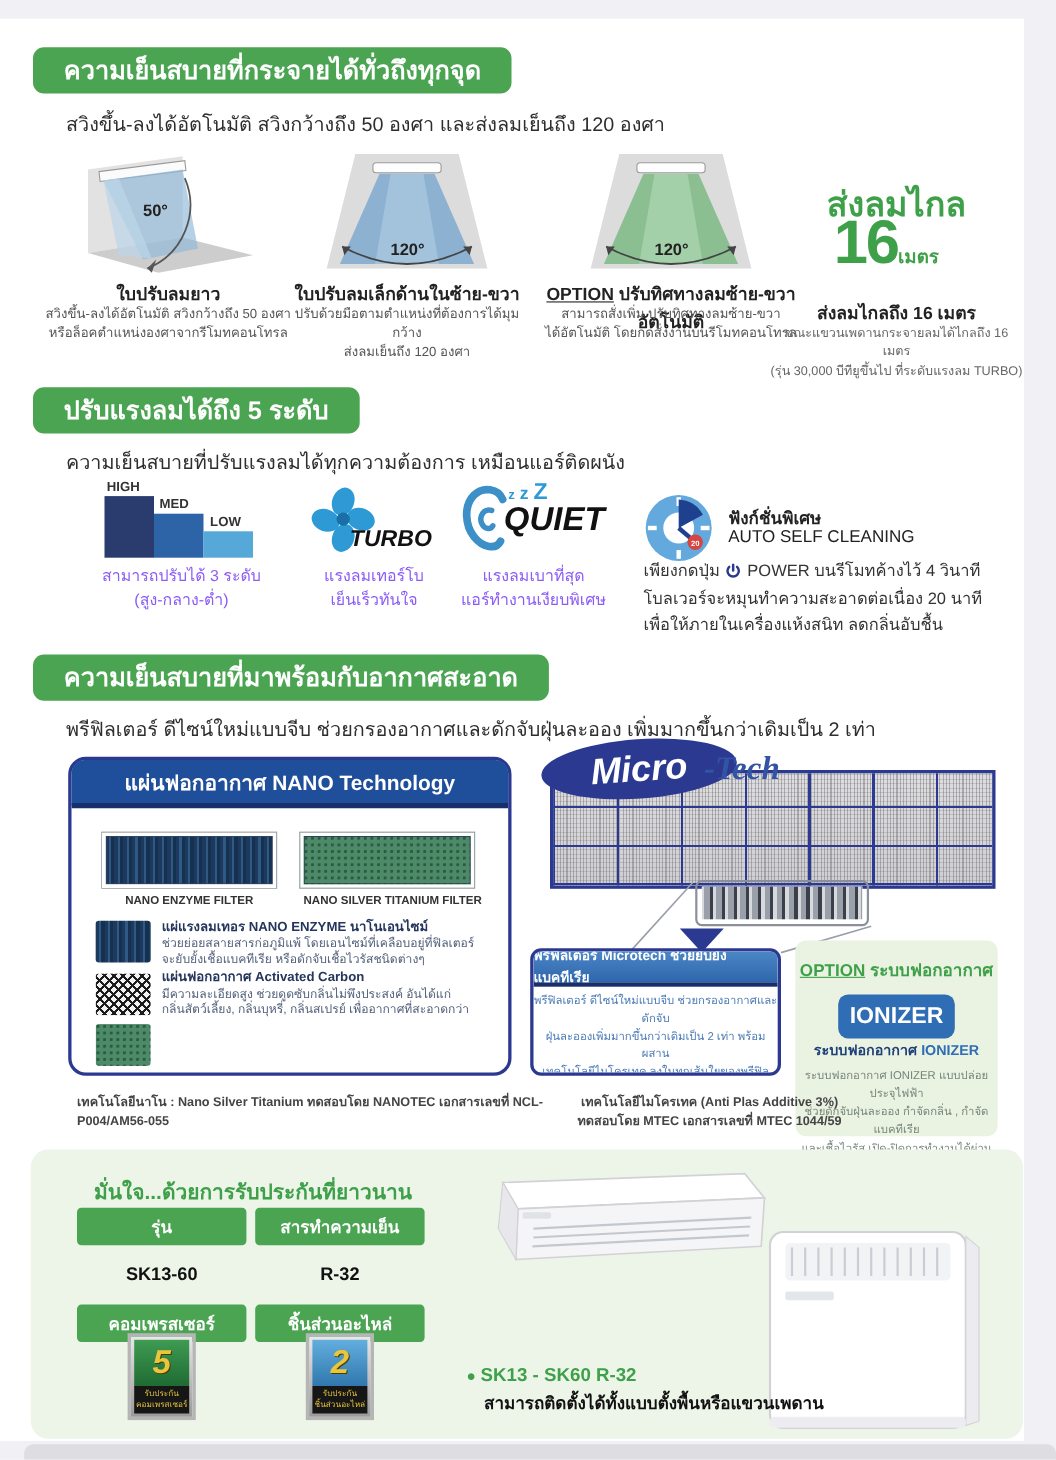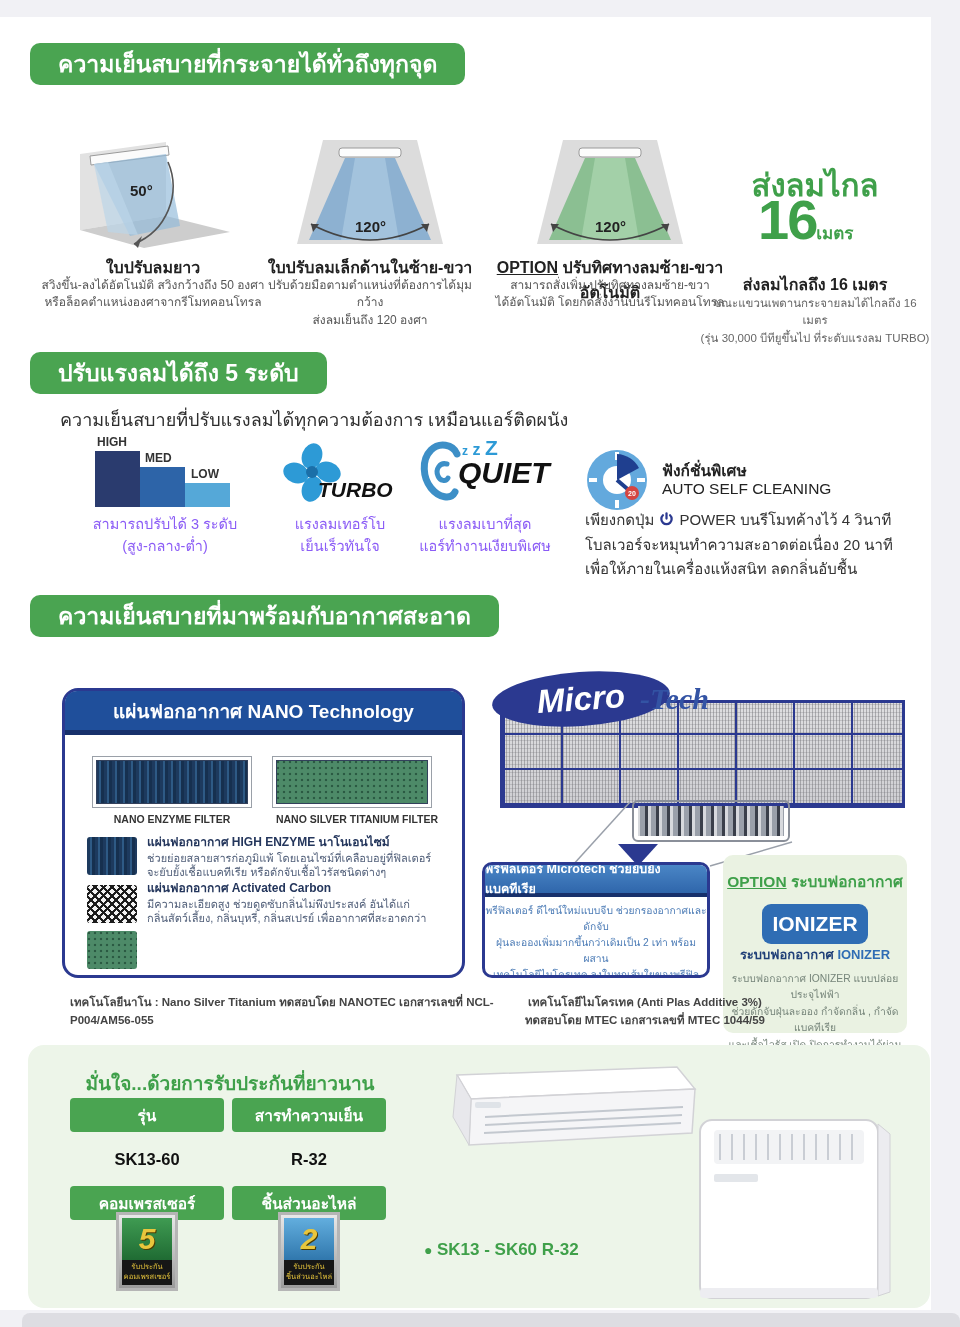--- a/index.html
+++ b/index.html
@@ -97,20 +97,21 @@
 </style>
 </head>
 <body>
 
 <div class="page">
   <div class="sheet"></div>
 
   <div class="abs green-pill" style="left:30px; top:43px;">
     <span>ความเย็นสบายที่กระจายได้ทั่วถึงทุกจุด</span>
   </div>
+  <div class="abs subtitle" style="left:60px; top:98px;">สวิงขึ้น-ลงได้อัตโนมัติ สวิงกว้างถึง 50 องศา และส่งลมเย็นถึง 120 องศา</div>
 
   <svg class="abs" style="left:68px; top:140px;" width="170" height="112" viewBox="0 0 170 112">
     <polygon points="12,14 98,2 98,76 12,90" fill="#e2e2e2"></polygon>
     <polygon points="12,90 98,76 162,92 76,108" fill="#cdcdcd"></polygon>
     <polygon points="22,16 100,6 101,15 23,25" fill="#fbfbfb" stroke="#9a9a9a" stroke-width="1"></polygon>
     <polygon points="26,24 62,96 112,86 98,14" fill="#8fb8d8" opacity="0.65"></polygon>
     <polygon points="26,24 40,92 70,95 40,22" fill="#bcd6e8" opacity="0.7"></polygon>
     <path d="M 100,22 A 62 62 0 0 1 66,104" fill="none" stroke="#555" stroke-width="1.6"></path>
     <polygon points="66,104 74,96 70,108" fill="#555"></polygon>
     <text x="62" y="56" font-size="15" font-weight="bold" fill="#222">50°</text>
@@ -233,33 +234,34 @@
       <path d="M 4.2,3.5 A 5.5,5.5 0 1 0 11.8,3.5" fill="none" stroke="#2b3990" stroke-width="2.4" stroke-linecap="round"></path>
     </svg>
     <span>POWER บนรีโมทค้างไว้ 4 วินาที</span>
   </div>
   <div class="abs ac-desc" style="left:585px; top:537px; width:345px;">โบลเวอร์จะหมุนทำความสะอาดต่อเนื่อง 20 นาที</div>
   <div class="abs ac-desc" style="left:585px; top:561px; width:345px;">เพื่อให้ภายในเครื่องแห้งสนิท ลดกลิ่นอับชื้น</div>
 
   <div class="abs green-pill" style="left:30px; top:595px;">
     <span>ความเย็นสบายที่มาพร้อมกับอากาศสะอาด</span>
   </div>
+  <div class="abs subtitle" style="left:60px; top:648px;">พรีฟิลเตอร์ ดีไซน์ใหม่แบบจีบ ช่วยกรองอากาศและดักจับฝุ่นละออง เพิ่มมากขึ้นกว่าเดิมเป็น 2 เท่า</div>
 
   <div class="abs nano-box" style="left:62px; top:688px; width:403px; height:290px;">
     <div class="nano-head">
       <span>แผ่นฟอกอากาศ NANO Technology</span>
     </div>
     <div class="abs swatch-frame swatch-enzyme" style="left:28px; top:66px; width:158px; height:50px;"></div>
     <div class="abs swatch-frame swatch-silver" style="left:208px; top:66px; width:158px; height:50px;"></div>
     <div class="abs swatch-label" style="left:18px; top:122px; width:178px;">NANO ENZYME FILTER</div>
     <div class="abs swatch-label" style="left:198px; top:122px; width:188px;">NANO SILVER TITANIUM FILTER</div>
 
     <div class="abs swatch-enzyme" style="left:22px; top:146px; width:50px; height:38px; border-radius:3px;"></div>
     <div class="abs" style="left:82px; top:144px; width:310px;">
-      <div class="nano-item-title">แผ่นฟอกอากาศ HIGH ENZYME นาโนเอนไซม์</div>
+      <div class="nano-item-title">แผ่แรงลมเทอร NANO ENZYME นาโนเอนไซม์</div>
       <div class="nano-item-desc">ช่วยย่อยสลายสารก่อภูมิแพ้ โดยเอนไซม์ที่เคลือบอยู่ที่ฟิลเตอร์</div>
       <div class="nano-item-desc">จะยับยั้งเชื้อแบคทีเรีย หรือดักจับเชื้อไวรัสชนิดต่างๆ</div>
     </div>
 
     <div class="abs swatch-carbon" style="left:22px; top:194px; width:50px; height:38px; border-radius:3px;"></div>
     <div class="abs" style="left:82px; top:190px; width:310px;">
       <div class="nano-item-title">แผ่นฟอกอากาศ Activated Carbon</div>
       <div class="nano-item-desc">มีความละเอียดสูง ช่วยดูดซับกลิ่นไม่พึงประสงค์ อันได้แก่</div>
       <div class="nano-item-desc">กลิ่นสัตว์เลี้ยง, กลิ่นบุหรี่, กลิ่นสเปรย์ เพื่ออากาศที่สะอาดกว่า</div>
     </div>
@@ -382,17 +384,18 @@
         <line x1="170" y1="22" x2="170" y2="48"></line>
     </g>
     <rect x="32" y="62" width="44" height="8" rx="2" fill="#e3e6ea"></rect>
     <rect x="18" y="176" width="178" height="10" rx="4" fill="#ededf1"></rect>
   </svg>
 
   <div class="abs" style="left:424px; top:1240px;">
     <span class="bullet">●</span>
     <span class="model-note">SK13 - SK60 R-32</span>
   </div>
+  <div class="abs install-note" style="left:440px; top:1263px;">สามารถติดตั้งได้ทั้งแบบตั้งพื้นหรือแขวนเพดาน</div>
 
   <div class="chrome-right"></div>
   <div class="chrome-bottom"></div>
   <div class="bottom-bar"></div>
 </div>
 
 </body></html>

